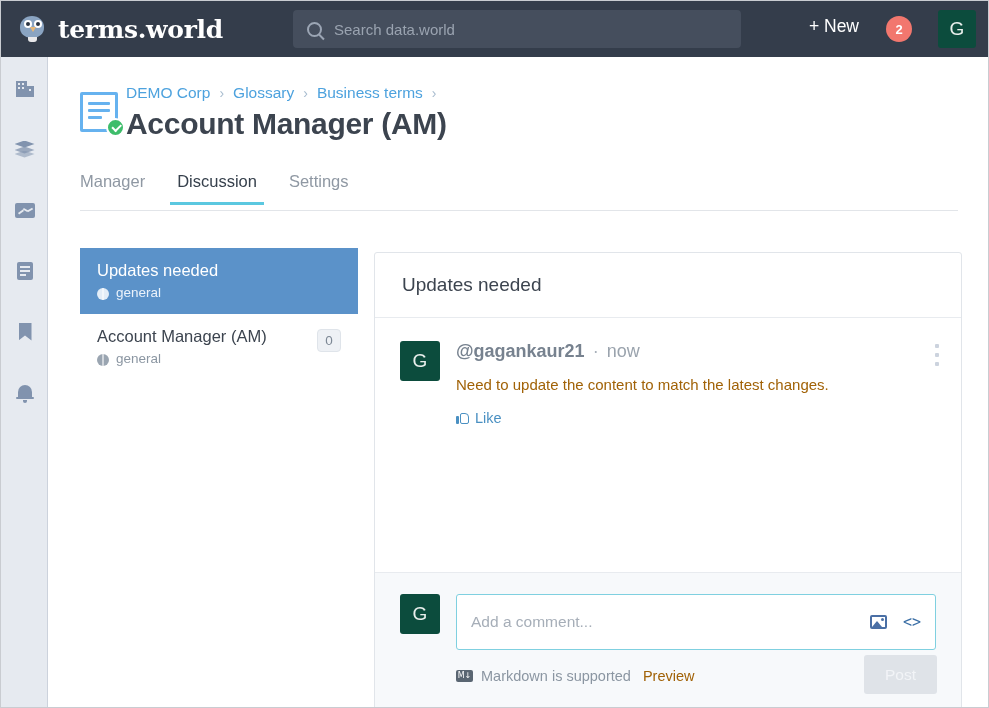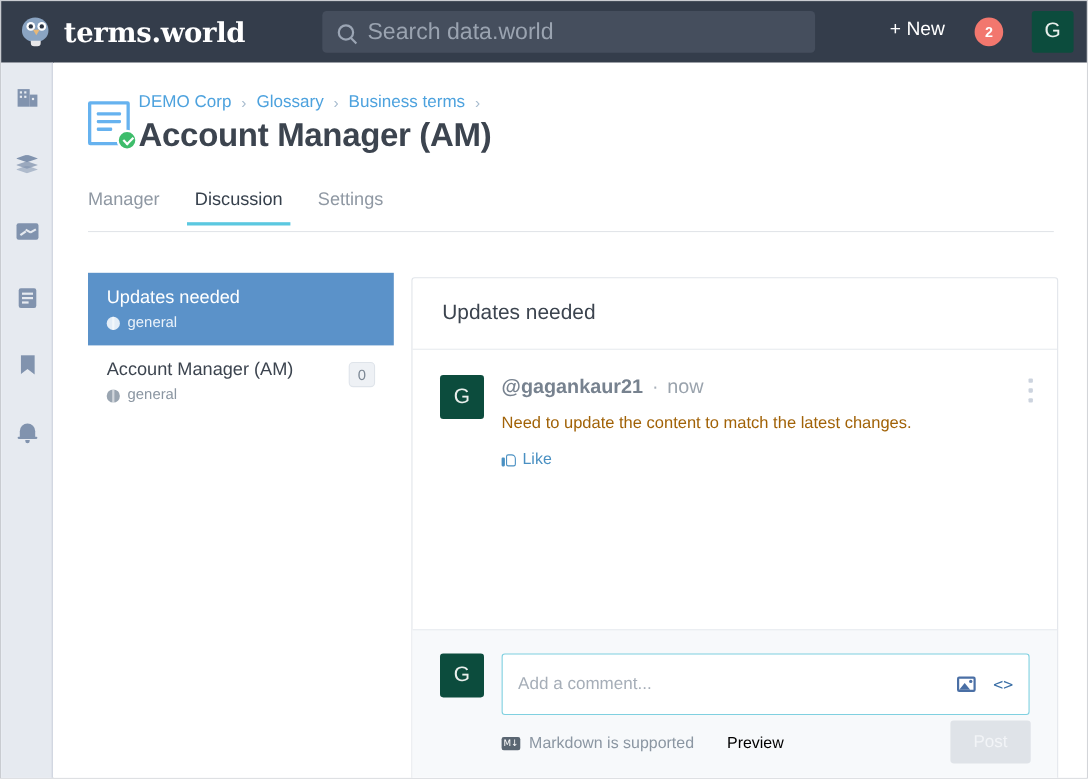--- a/index.html
+++ b/index.html
@@ -69,21 +69,21 @@
     width: 15px; height: 15px; border: 2px solid #9ba5b4;
     border-radius: 50%; position: relative; flex: none;
   }
   .search-glyph::after {
     content: ""; position: absolute; right: -5px; bottom: -3px;
     width: 7px; height: 2px; background: #9ba5b4;
     transform: rotate(45deg);
   }
   .search-input {
     border: none; background: transparent; outline: none;
-    color: #b9c0cb; font-size: 21px; margin-left: 12px;
+    color: #b9c0cb; font-size: 15px; margin-left: 12px;
     font-family: "Liberation Sans", sans-serif; width: 380px;
   }
   .search-input::placeholder { color: #9aa3b0; }
   .new-btn {
     position: absolute; right: 131px; top: 15px;
     color: #ffffff; font-size: 17.5px; cursor: pointer;
     background: none; border: none; font-family: "Liberation Sans", sans-serif;
   }
   .notif-badge {
     position: absolute; right: 78px; top: 15px;
@@ -303,21 +303,21 @@
   .comp-foot {
     display: flex; align-items: center; margin-top: 18px; margin-left: 56px;
     position: relative;
   }
   .md-ic {
     width: 17px; height: 12px; border-radius: 2px; background: #5a6672;
     color: #ffffff; font-size: 8px; line-height: 12px; text-align: center;
     margin-right: 8px; font-family: "DejaVu Sans", sans-serif;
   }
   .md-text { font-size: 14.5px; color: #8b96a2; }
-  .preview-link { font-size: 14.5px; color: #000000; margin-left: 30px; cursor: pointer; }
+  .preview-link { font-size: 14.5px; color: #a16207; margin-left: 12px; cursor: pointer; }
   .post-btn {
     position: absolute; right: -1px; top: -13px;
     width: 73px; height: 39px; border-radius: 3px;
     background: #dfe3e8; border: none; color: #f2f4f7;
     font-size: 15.5px; cursor: default;
     font-family: "Liberation Sans", sans-serif;
   }
 </style>
 </head>
 <body>

